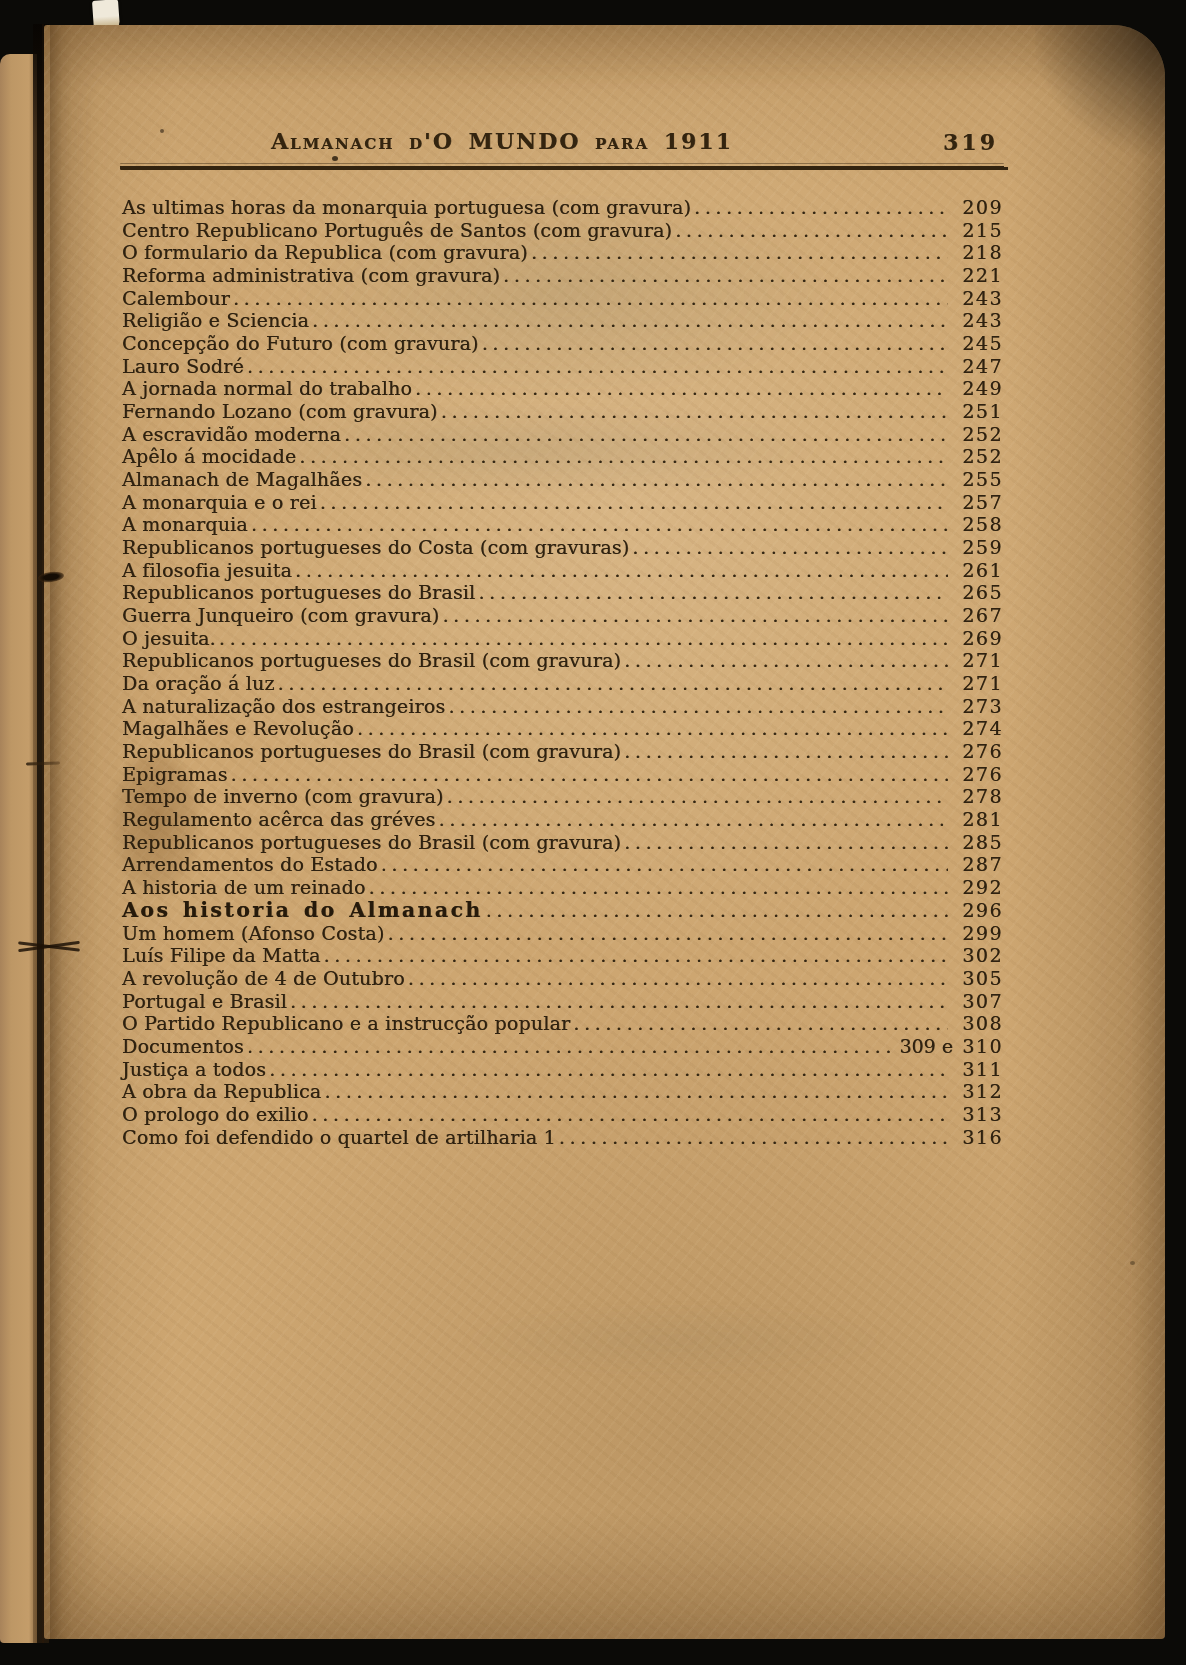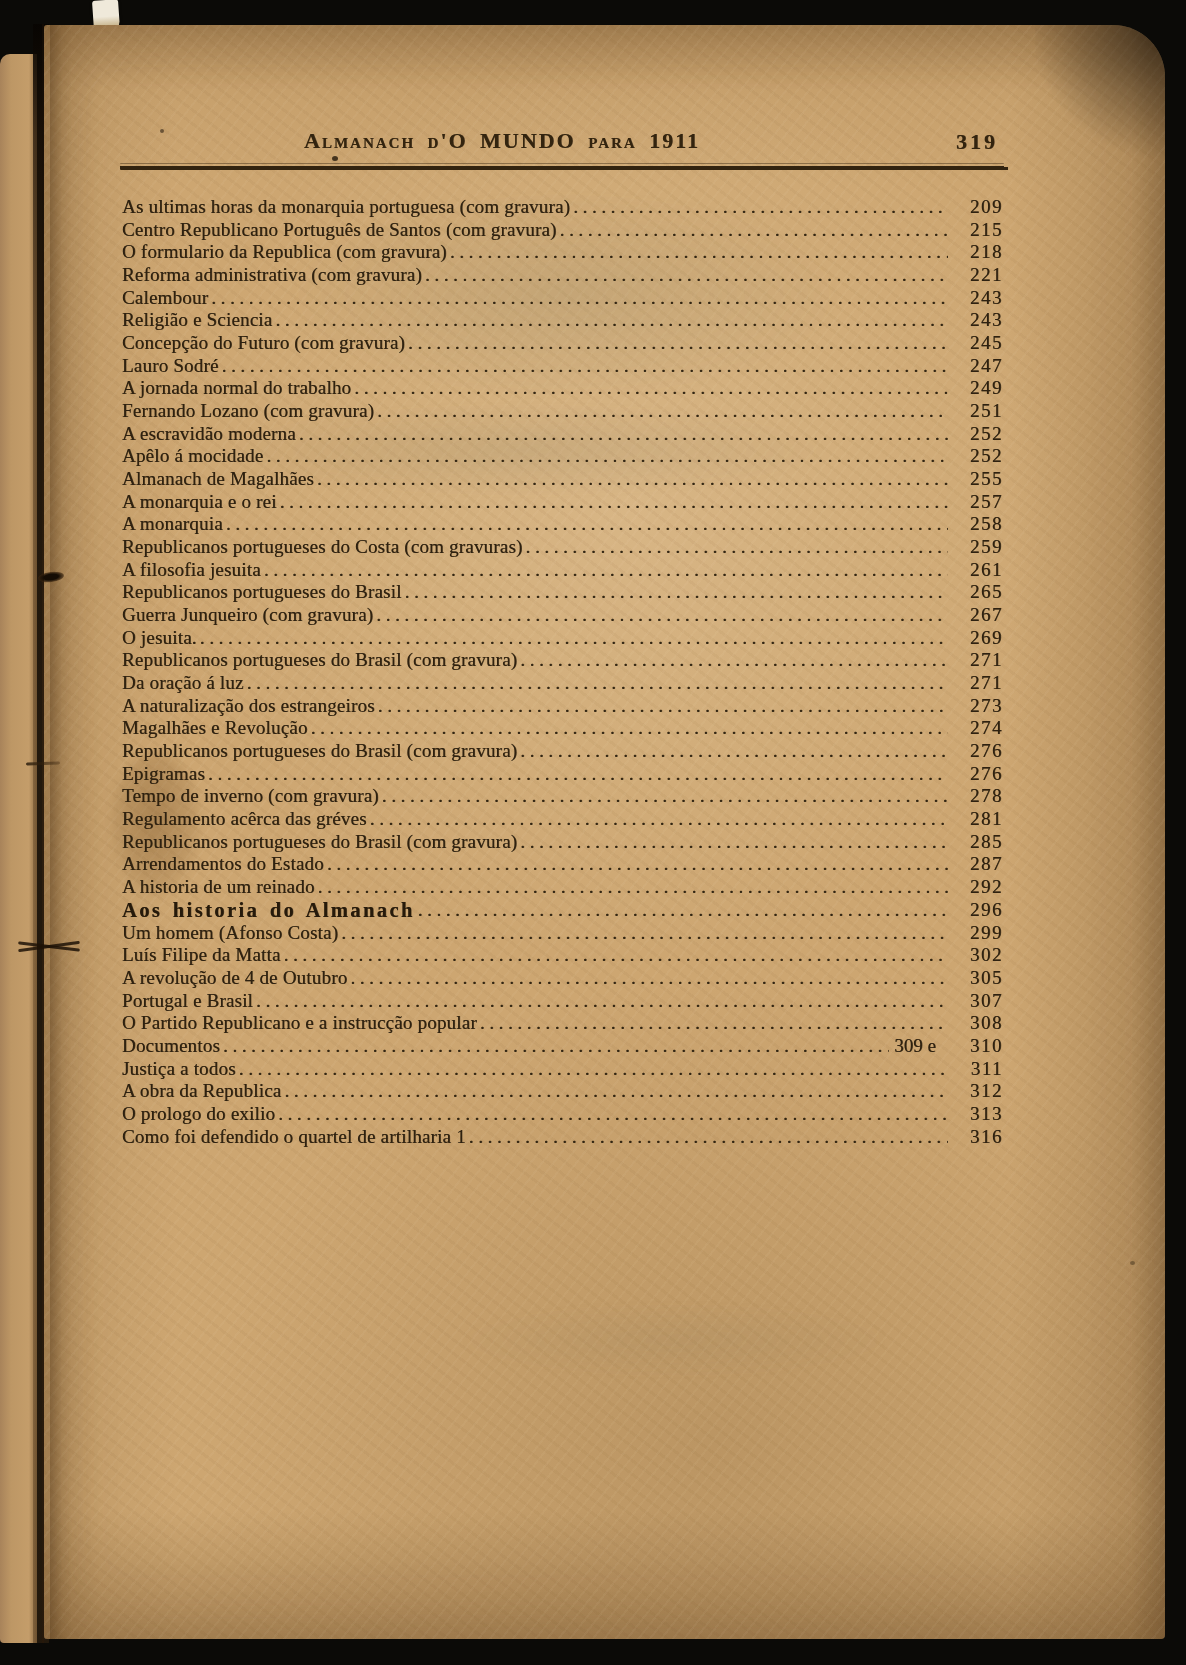--- a/index.html
+++ b/index.html
@@ -40,21 +40,20 @@
   .book-page{
     position:absolute;left:44px;top:25px;right:21px;bottom:26px;
     background:
       radial-gradient(ellipse 60% 40% at 52% 30%,rgba(255,238,205,0.22),transparent 70%),
       radial-gradient(ellipse 70% 45% at 60% 88%,rgba(90,60,25,0.16),transparent 65%),
       linear-gradient(90deg,rgba(95,64,28,0.30) 0%,rgba(95,64,28,0.07) 5%,transparent 12%,transparent 86%,rgba(95,64,28,0.22) 97%,rgba(70,45,18,0.38) 100%),
       linear-gradient(180deg,rgba(85,56,24,0.30) 0%,rgba(85,56,24,0.05) 4%,transparent 10%,transparent 92%,rgba(85,56,24,0.28) 100%),
       var(--paper);
     border-radius:3px 52px 4px 3px;
     box-shadow:inset 0 0 70px rgba(96,64,28,0.28);
-    font-family:Liberation Serif, serif;
   }
   
   .book-page::before{
     content:"";position:absolute;inset:0;border-radius:inherit;pointer-events:none;
     background:
       repeating-linear-gradient(37deg,rgba(120,85,40,0.05) 0 3px,transparent 3px 11px),
       repeating-linear-gradient(-52deg,rgba(255,240,210,0.05) 0 2px,transparent 2px 9px);
   }
   .corner-shade{
     position:absolute;top:0;right:0;width:130px;height:150px;
@@ -144,21 +143,21 @@
     display:flex;align-items:flex-start;height:22.68px;line-height:22.68px;
     font-size:19px;white-space:nowrap;
     text-shadow:0.45px 0.25px 0.3px rgba(42,30,13,0.65);
   }
   .toc-title{flex:none;letter-spacing:0.2px;}
   .toc-leader{flex:1;overflow:hidden;margin:0 5px 0 3px;min-width:12px;}
   .toc-leader::after{
     content:"..............................................................................................................";
     letter-spacing:4.6px;color:rgba(46,33,16,0.9);font-size:19px;
   }
-  .toc-pre{flex:none;margin-right:17px;}
+  .toc-pre{flex:none;margin-right:0;}
   .toc-pre:empty{display:none;}
   .toc-page{flex:none;width:50px;text-align:right;letter-spacing:1.5px;}
   .toc-row.emphasis .toc-title{
     font-weight:bold;font-size:20.5px;letter-spacing:2.4px;word-spacing:3px;color:#261a0b;
   }
 </style>
 </head>
 <body>
 
 <div class="scan">

